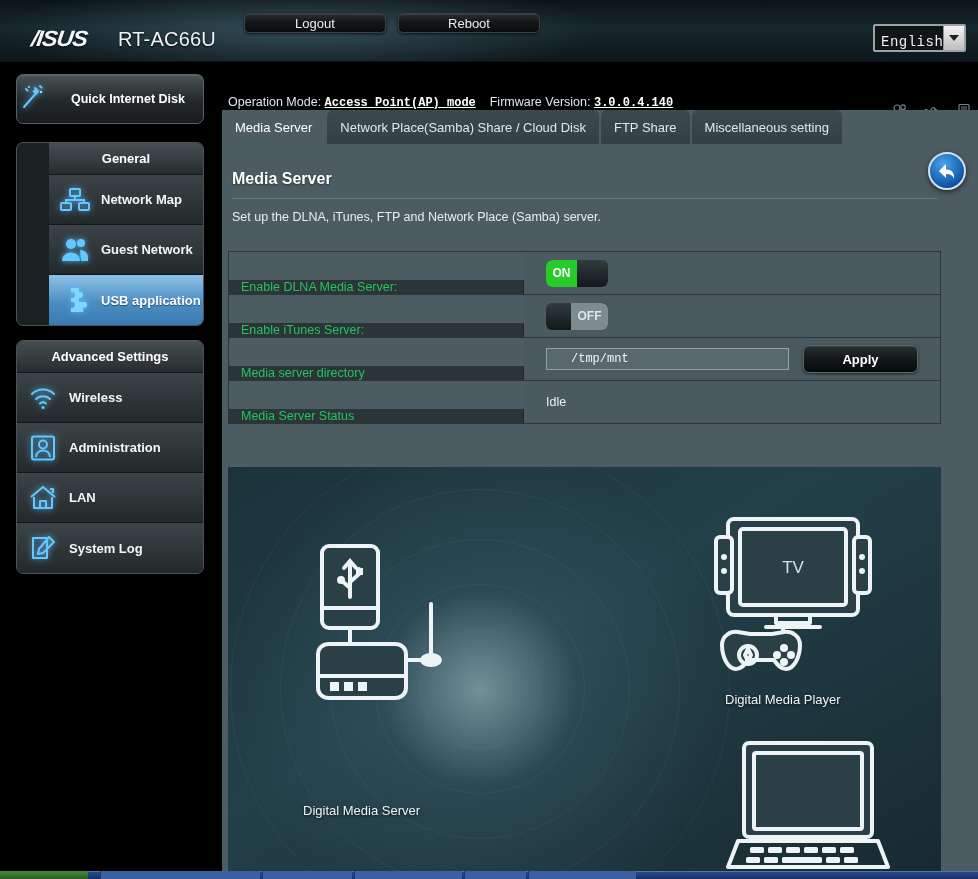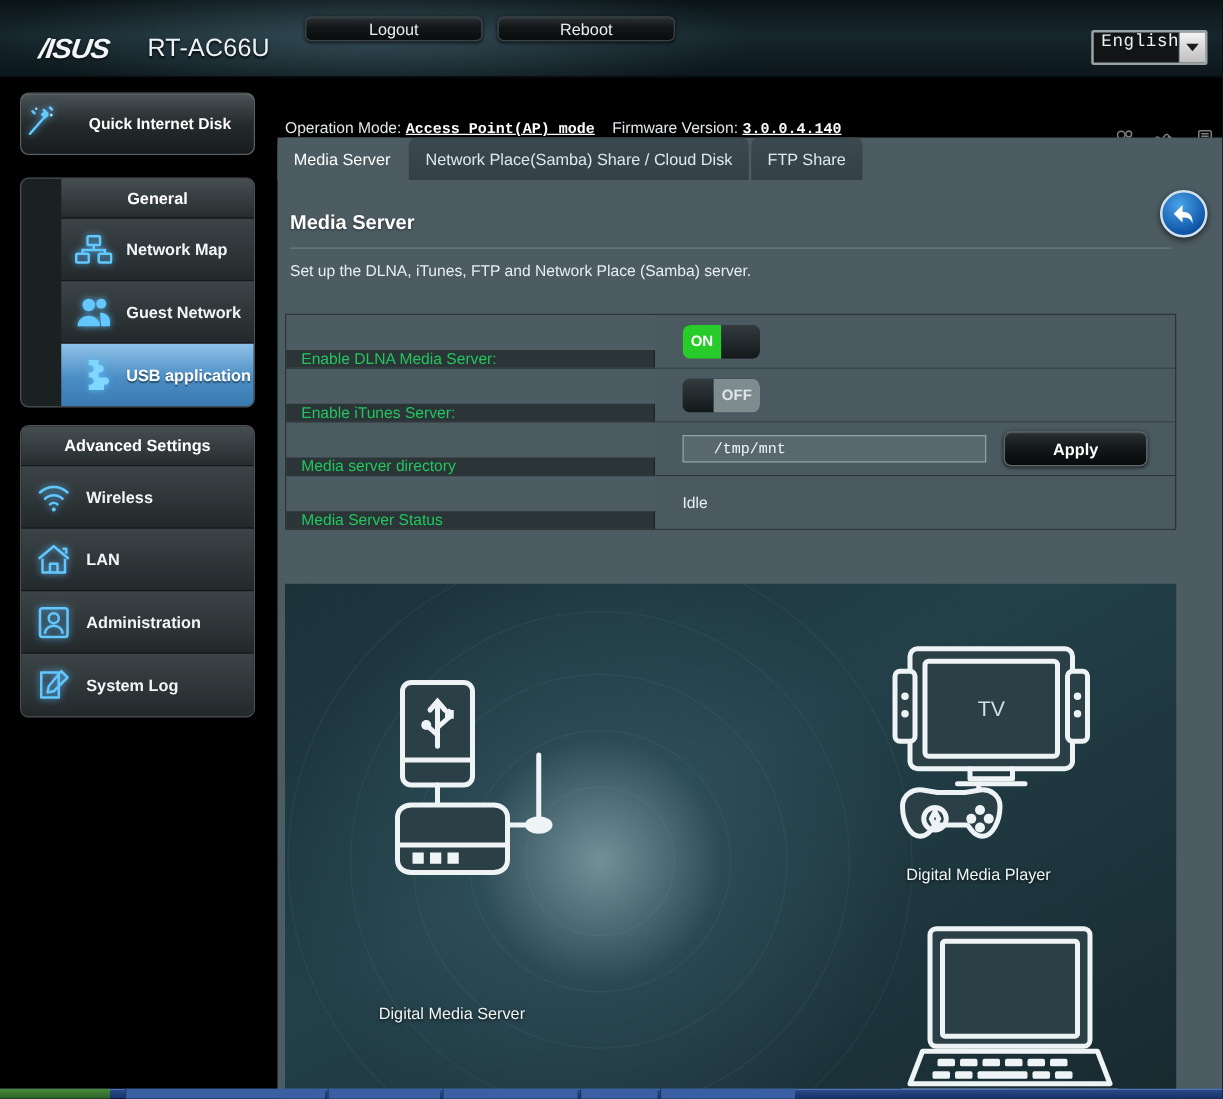--- a/index.html
+++ b/index.html
@@ -40,21 +40,21 @@
     display:flex; align-items:center; justify-content:center;
     box-shadow:0 1px 3px rgba(0,0,0,.7), inset 0 1px 0 rgba(255,255,255,.07);
     cursor:pointer;
   }
   #btn-logout { left:244px; width:142px; }
   #btn-reboot { left:398px; width:142px; }
 
   .langbox {
     position:absolute; right:12px; top:24px; width:93px; height:28px;
     background:#121416; border:2px solid #9aa3a6; border-radius:2px;
-    display:flex; align-items:flex-start; cursor:pointer;
+    display:flex; align-items:flex-end; cursor:pointer;
   }
   .langbox .lv {
     flex:1; padding-left:6px; color:#eef2f4;
     font-family:"Liberation Mono", monospace; font-size:14px; letter-spacing:.5px;
   }
   .langbox .arrow {
     width:22px; height:100%;
     background:linear-gradient(180deg,#f4f4f4,#bdbdbd);
     border-left:1px solid #8d9497;
     display:flex; align-items:center; justify-content:center;
@@ -346,65 +346,66 @@
                 <path d="M12 18.5a4.5 4.5 0 0 1 6 0"></path>
             <circle cx="15" cy="22.5" r="1.6" fill="#63c8ff" stroke="none"></circle>
               </g>
             </svg>
         </span>
         <span class="mi-lb">Wireless</span>
       </div>
 
       <div class="menu-item">
         <span class="mi-ico">
+          <svg class="glow" width="28" height="26" viewBox="0 0 28 26">
+              <g fill="none" stroke="#63c8ff" stroke-width="2">
+            <rect x="3" y="1.5" width="22" height="23" rx="2"></rect>
+                <circle cx="14" cy="9.5" r="4"></circle>
+            <path d="M7 22c0-4 3.2-6.5 7-6.5s7 2.5 7 6.5"></path>
+              </g>
+            </svg>
+        </span>
+        <span class="mi-lb">Administration</span>
+      </div>
+
+      <div class="menu-item">
+        <span class="mi-ico">
           <svg class="glow" width="30" height="26" viewBox="0 0 30 26">
               <g fill="none" stroke="#63c8ff" stroke-width="2" stroke-linejoin="round">
             <path d="M3 12L15 2l12 10"></path>
                 <path d="M6 12v11h18V12"></path>
                 <path d="M22 4h3v4"></path>
             <path d="M12 23v-7h6v7"></path>
               </g>
             </svg>
         </span>
         <span class="mi-lb">LAN</span>
       </div>
 
       <div class="menu-item">
         <span class="mi-ico">
           <svg class="glow" width="28" height="26" viewBox="0 0 28 26">
-              <g fill="none" stroke="#63c8ff" stroke-width="2">
-            <rect x="3" y="1.5" width="22" height="23" rx="2"></rect>
-                <circle cx="14" cy="9.5" r="4"></circle>
-            <path d="M7 22c0-4 3.2-6.5 7-6.5s7 2.5 7 6.5"></path>
-              </g>
-            </svg>
-        </span>
-        <span class="mi-lb">Administration</span>
-      </div>
-
-      <div class="menu-item">
-        <span class="mi-ico">
-          <svg class="glow" width="28" height="26" viewBox="0 0 28 26">
               <g fill="none" stroke="#63c8ff" stroke-width="2" stroke-linejoin="round">
             <path d="M4 3h14v20H4z"></path>
                 <path d="M20 2l5 5-11 11-5 1 1-5z"></path>
               </g>
             </svg>
         </span>
         <span class="mi-lb">System Log</span>
       </div>
     </div>
   </div>
 
   <div class="content">
 
     <div class="tabs">
       <div class="tab active">Media Server</div>
       <div class="tab">Network Place(Samba) Share / Cloud Disk</div>
       <div class="tab">FTP Share</div>
+      <div class="tab">Miscellaneous setting</div>
     </div>
 
     <div class="panel">
       <div class="page-title">Media Server</div>
       <div class="title-rule"></div>
       <div class="page-desc">Set up the DLNA, iTunes, FTP and Network Place (Samba) server.</div>
 
       <div class="settings">
 
         <div class="srow">

